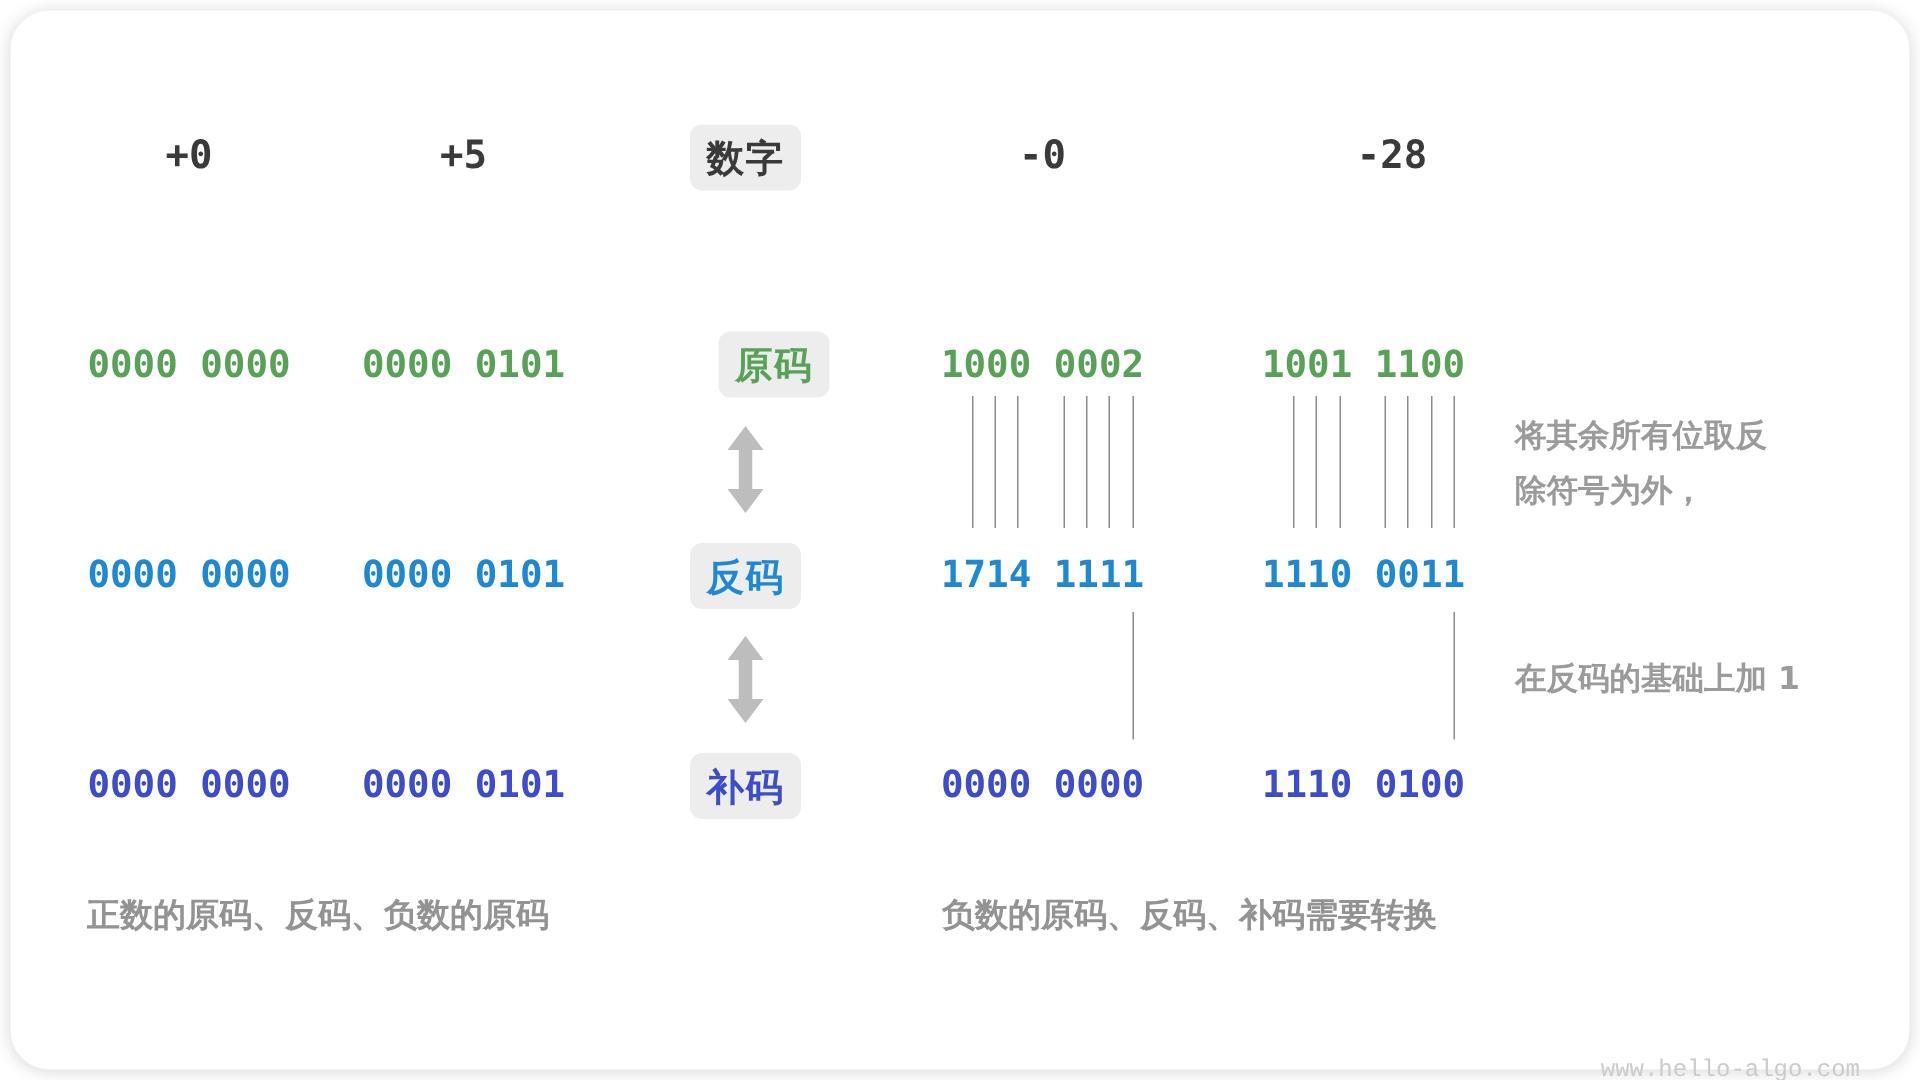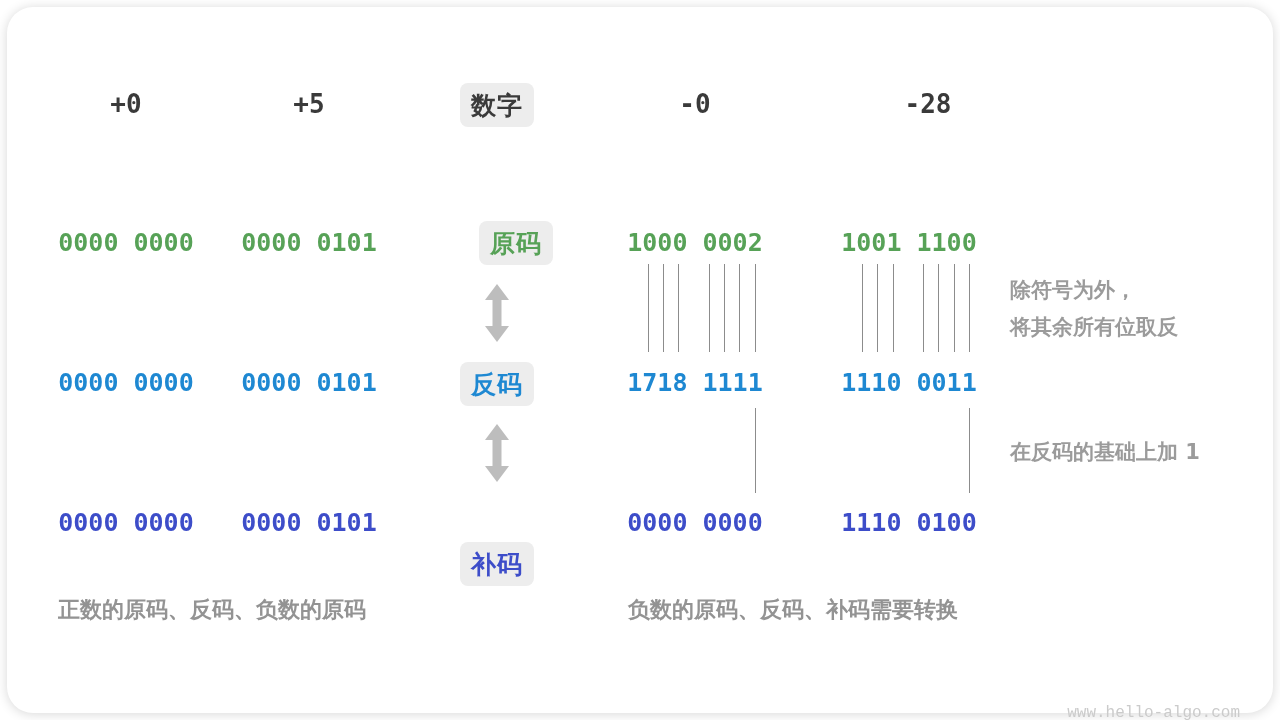--- a/index.html
+++ b/index.html
@@ -137,45 +137,45 @@
 <div class="tick tick-a" style="left:923px;"></div>
 <div class="tick tick-a" style="left:938px;"></div>
 <div class="tick tick-a" style="left:954px;"></div>
 <div class="tick tick-a" style="left:969px;"></div>
 
 <svg class="updown-arrow" style="top:284px;" width="26" height="58" viewBox="0 0 26 58">
   <path d="M13 0 L25 16 L17.5 16 L17.5 42 L25 42 L13 58 L1 42 L8.5 42 L8.5 16 L1 16 Z" fill="#BDBDBD"></path>
 </svg>
 
 <div class="ann" style="left:1010px; top:272px;">
+  <div>将其余所有位取反</div>
   <div>除符号为外，</div>
-  <div>将其余所有位取反</div>
 </div>
 
 <div class="row-ones">
   <div class="bin" style="left:126px; top:369px;">0000 0000</div>
   <div class="bin" style="left:309px; top:369px;">0000 0101</div>
-  <div class="bin" style="left:695px; top:369px;">1718 1111</div>
+  <div class="bin" style="left:695px; top:369px;">1714 1111</div>
   <div class="bin" style="left:909px; top:369px;">1110 0011</div>
   <div class="label-box label-blue" style="top:384px;">反码</div>
 </div>
 
 <div class="tick tick-b" style="left:755px;"></div>
 <div class="tick tick-b" style="left:969px;"></div>
 
 <svg class="updown-arrow" style="top:424px;" width="26" height="58" viewBox="0 0 26 58">
   <path d="M13 0 L25 16 L17.5 16 L17.5 42 L25 42 L13 58 L1 42 L8.5 42 L8.5 16 L1 16 Z" fill="#BDBDBD"></path>
 </svg>
 
 <div class="ann" style="left:1010px; top:434px;">在反码的基础上加 1</div>
 
 <div class="row-twos">
   <div class="bin" style="left:126px; top:509px;">0000 0000</div>
   <div class="bin" style="left:309px; top:509px;">0000 0101</div>
   <div class="bin" style="left:695px; top:509px;">0000 0000</div>
   <div class="bin" style="left:909px; top:509px;text-align:right;">1110 0100</div>
-  <div class="label-box label-indigo" style="top:524px;margin-top:40px;">补码</div>
+  <div class="label-box label-indigo" style="top:524px;">补码</div>
 </div>
 
 <div class="caption" style="left:58px;">正数的原码、反码、负数的原码</div>
 <div class="caption" style="left:628px;">负数的原码、反码、补码需要转换</div>
 
 <div class="watermark">www.hello-algo.com</div>
 
 </body></html>

